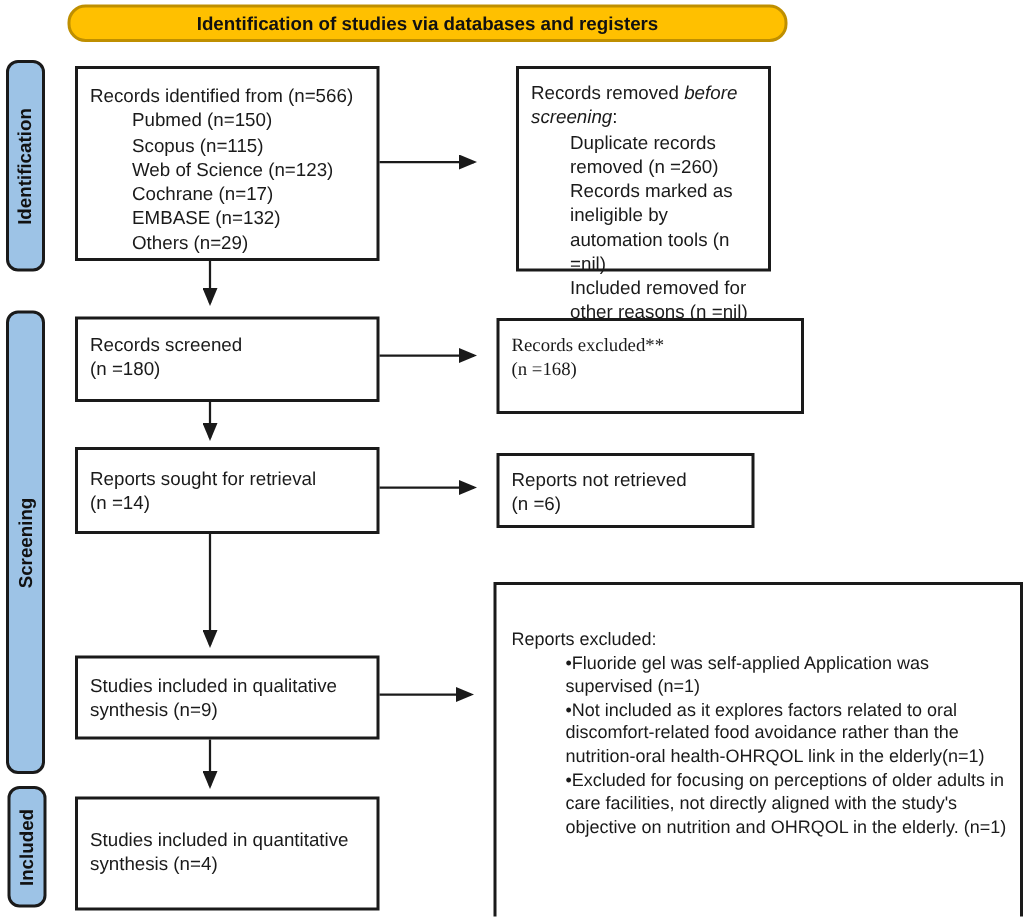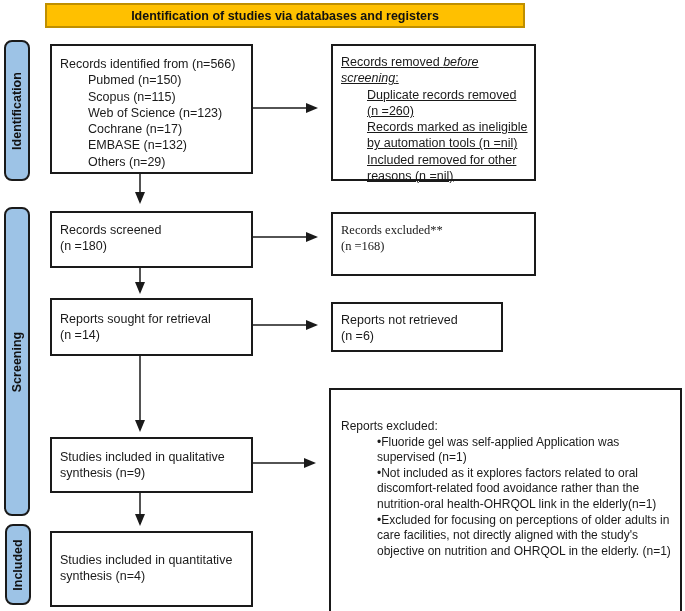--- a/index.html
+++ b/index.html
@@ -8,21 +8,21 @@
     width:685px;height:611px;
     background:#ffffff;
     font-family:"Liberation Sans", sans-serif;
     color:#1a1a1a;
     overflow:hidden;
   }
   .header{
     position:absolute;left:45px;top:3px;width:480px;height:25px;
     background:var(--header-fill,#FFC000);
     border:2px solid var(--header-border,#BF8F00);
-    border-radius:0;
+    border-radius:12px;
     box-sizing:border-box;
     display:flex;align-items:center;justify-content:center;
     font-weight:bold;font-size:12.5px;color:#111;
   }
   .stage{
     position:absolute;
     background:var(--stage-fill,#9DC3E6);
     border:2px solid #1a1a1a;
     border-radius:8px;
     box-sizing:border-box;
@@ -37,21 +37,21 @@
     position:absolute;
     background:#fff;
     border:2px solid #1a1a1a;
     box-sizing:border-box;
     font-size:12.5px;line-height:1.3;color:#1a1a1a;
   }
   .pre{white-space:pre-line;}
   .indent{padding-left:28px;}
   .hang{padding-left:26px;}
   #box-records-identified{left:50px;top:44px;width:203px;height:130px;padding:10px 4px 4px 8px;}
-  #box-records-removed{left:331px;top:44px;width:205px;height:137px;padding:8px 5px 4px 8px;text-decoration:underline;}
+  #box-records-removed{left:344px;top:44px;width:170px;height:137px;padding:8px 5px 4px 8px;}
   #box-records-screened{left:50px;top:211px;width:203px;height:57px;padding:9px 4px 4px 8px;}
   #box-records-excluded{left:331px;top:212px;width:205px;height:64px;padding:8px 5px 4px 8px;font-family:Liberation Serif, serif;}
   #box-reports-sought{left:50px;top:298px;width:203px;height:58px;padding:11px 4px 4px 8px;}
   #box-reports-not-retrieved{left:331px;top:302px;width:172px;height:50px;padding:8px 5px 4px 8px;}
   #box-qualitative{left:50px;top:437px;width:203px;height:56px;padding:10px 4px 4px 8px;}
   #box-reports-excluded{left:329px;top:388px;width:353px;height:246px;padding:29px 8px 6px 10px;font-size:12px;line-height:1.3;}
   #box-reports-excluded .hang{padding-left:36px;}
   #box-quantitative{left:50px;top:531px;width:203px;height:76px;padding:19px 4px 4px 8px;}
   svg.arrows{position:absolute;left:0;top:0;width:685px;height:611px;pointer-events:none;}
 </style>

